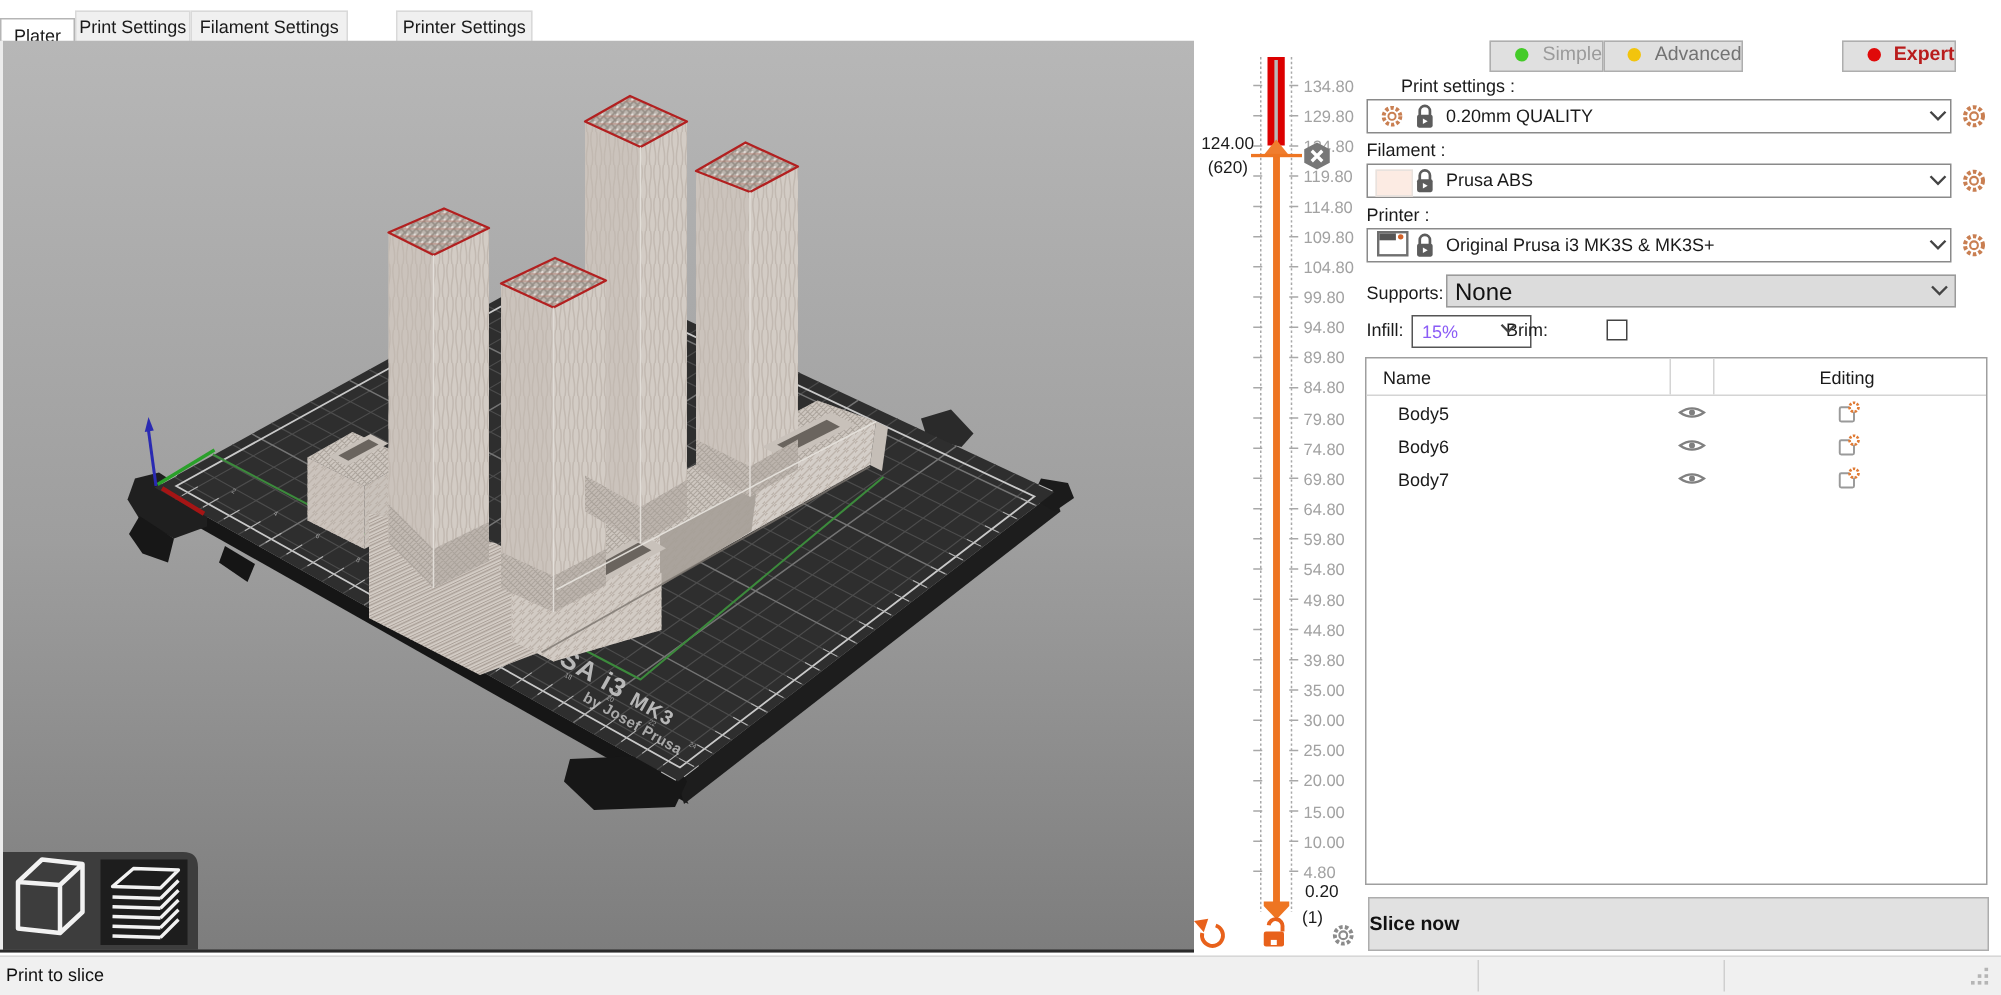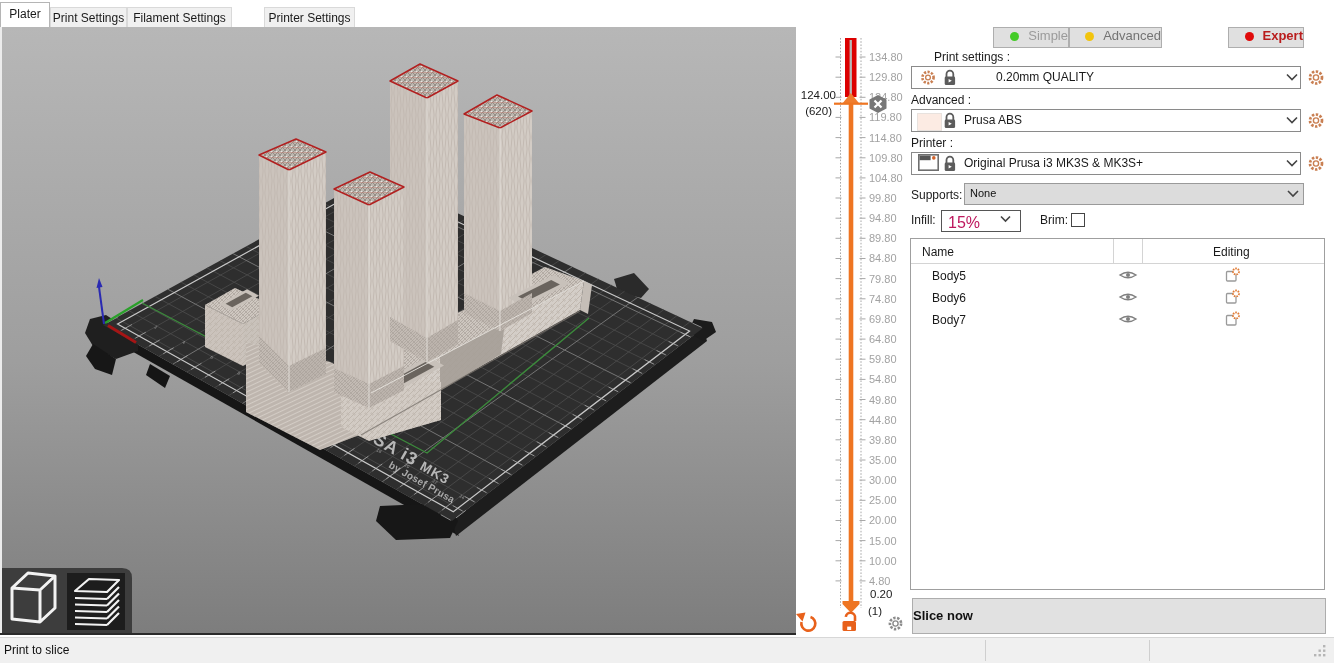--- a/index.html
+++ b/index.html
@@ -6,21 +6,21 @@
 .combo{position:absolute;background:#fff;border:1px solid #8a8a8a;height:21px;}
 .tab{position:absolute;top:7px;height:20px;background:#f0f0f0;border:1px solid #d9d9d9;font-size:12px;color:#1a1a1a;text-align:center;line-height:20px;}
 .modebtn{position:absolute;top:27px;height:19px;background:#e0e0e0;border:1px solid #aeaeae;font-size:13px;text-align:right;}
 </style></head>
 <body>
 
 <div class="abs" style="left:0;top:0;width:1334px;height:27px;background:#ffffff;"></div>
 <div class="tab" style="left:50px;width:75px;">Print Settings</div>
 <div class="tab" style="left:127px;width:103px;">Filament Settings</div>
 <div class="tab" style="left:232px;width:89px;margin-left:32px;">Printer Settings</div>
-<div class="abs" style="left:0;top:2px;width:48px;height:25px;background:#fff;border:1px solid #b5b5b5;border-bottom:none;font-size:12px;color:#1a1a1a;text-align:center;line-height:23px;">Plater</div>
+<div class="abs" style="left:0;top:12px;width:48px;height:25px;background:#fff;border:1px solid #b5b5b5;border-bottom:none;font-size:12px;color:#1a1a1a;text-align:center;line-height:23px;">Plater</div>
 
 <svg class="abs" style="left:0;top:27px" width="796" height="608" viewBox="0 27 796 608">
 <defs>
 <linearGradient id="bgg" x1="0" y1="0" x2="0" y2="1">
 <stop offset="0" stop-color="#b7b7b7"></stop>
         <stop offset="0.55" stop-color="#9e9e9e"></stop>
         <stop offset="1" stop-color="#7d7d7d"></stop>
 </linearGradient>
 <pattern id="tx1" width="12" height="22" patternUnits="userSpaceOnUse">
 <path d="M1.5,-1 q1.2,6 0,12 q-1.2,6 0,12 M4.5,-1 q-1.2,6 0,12 q1.2,6 0,12 M7.5,-1 q1.2,6 0,12 q-1.2,6 0,12 M10.5,-1 q-1.2,6 0,12 q1.2,6 0,12" stroke="#c2b9b1" stroke-width="1" fill="none"></path>
@@ -213,37 +213,37 @@
 <circle cx="895.5" cy="623.5" r="5.6" fill="none" stroke="#8b8b8b" stroke-width="2.6" stroke-dasharray="2.4,1.5"></circle>
 <circle cx="895.5" cy="623.5" r="2.6" fill="none" stroke="#8b8b8b" stroke-width="1.4"></circle>
 </svg>
 
 <div class="modebtn" style="left:993px;width:74px;color:#9b9b9b;"><span style="display:inline-block;width:9px;height:9px;border-radius:5px;background:#44cb28;margin:0 9px -1px 0;"></span>Simple</div>
 <div class="modebtn" style="left:1069px;width:91px;color:#737373;"><span style="display:inline-block;width:9px;height:9px;border-radius:5px;background:#f2c40d;margin:0 9px -1px 0;"></span>Advanced</div>
 <div class="modebtn" style="left:1228px;width:74px;color:#b91c1c;font-weight:bold;"><span style="display:inline-block;width:9px;height:9px;border-radius:5px;background:#e00a0a;margin:0 9px -1px 0;"></span>Expert</div>
 <div style="position:absolute;left:993px;top:27px;width:76px;height:21px;"></div>
 <div class="lbl" style="left:911px;top:50px;margin-left:23px;">Print settings :</div>
 <div class="combo" style="left:911px;top:66px;width:388px;"></div>
-<div class="lbl" style="left:964px;top:70px;margin-left:32px;">0.20mm QUALITY</div>
-<div class="lbl" style="left:911px;top:93px;">Advanced :</div>
+<div class="lbl" style="left:964px;top:70px;">0.20mm QUALITY</div>
+<div class="lbl" style="left:911px;top:93px;">Filament :</div>
 <div class="combo" style="left:911px;top:109px;width:388px;"></div>
 <div class="abs" style="left:917px;top:112.5px;width:23px;height:16px;background:#fcebe3;border:1px solid #e8e2de;"></div>
 <div class="lbl" style="left:964px;top:113px;">Prusa ABS</div>
 <div class="lbl" style="left:911px;top:136px;">Printer :</div>
 <div class="combo" style="left:911px;top:152px;width:388px;"></div>
 <div class="lbl" style="left:964px;top:156px;text-align:center;">Original Prusa i3 MK3S &amp; MK3S+</div>
 <div class="lbl" style="left:911px;top:188px;">Supports:</div>
 <div class="abs" style="left:964px;top:183px;width:338px;height:20px;background:#dcdcdc;border:1px solid #9a9a9a;">
-    <span style="font-size:11px;color:#111;position:absolute;left:5px;top:3px;">None</span>
+    <span style="font-size:16px;color:#111;position:absolute;left:5px;top:3px;">None</span>
   </div>
 <div class="lbl" style="left:911px;top:213px;">Infill:</div>
 <div class="abs" style="left:941px;top:209.5px;width:78px;height:20px;background:#fff;border:1px solid #555;">
-    <span style="font-size:16px;color:#be185d;position:absolute;left:6px;top:3px;">15%</span>
+    <span style="font-size:12px;color:#8b5cf6;position:absolute;left:6px;top:3px;">15%</span>
   </div>
-<div class="lbl" style="left:1040px;top:213px;text-align:right;">Brim:</div>
+<div class="lbl" style="left:1004px;top:213px;text-align:right;">Brim:</div>
 <div class="abs" style="left:1071px;top:212.5px;width:12px;height:12px;background:#fff;border:1.5px solid #444;"></div>
 
 <svg class="abs" style="left:796px;top:27px" width="538" height="610" viewBox="796 27 538 610">
 <g id="gears" fill="none" stroke="#c97f52">
 <circle cx="928" cy="77.5" r="5.6" stroke-width="2.6" stroke-dasharray="2.2,1.4"></circle>
       <circle cx="928" cy="77.5" r="2.4" stroke-width="1.3"></circle>
 <circle cx="1316" cy="77.5" r="6" stroke-width="2.7" stroke-dasharray="2.4,1.5"></circle>
       <circle cx="1316" cy="77.5" r="2.6" stroke-width="1.4"></circle>
 <circle cx="1316" cy="120.5" r="6" stroke-width="2.7" stroke-dasharray="2.4,1.5"></circle>
       <circle cx="1316" cy="120.5" r="2.6" stroke-width="1.4"></circle>

